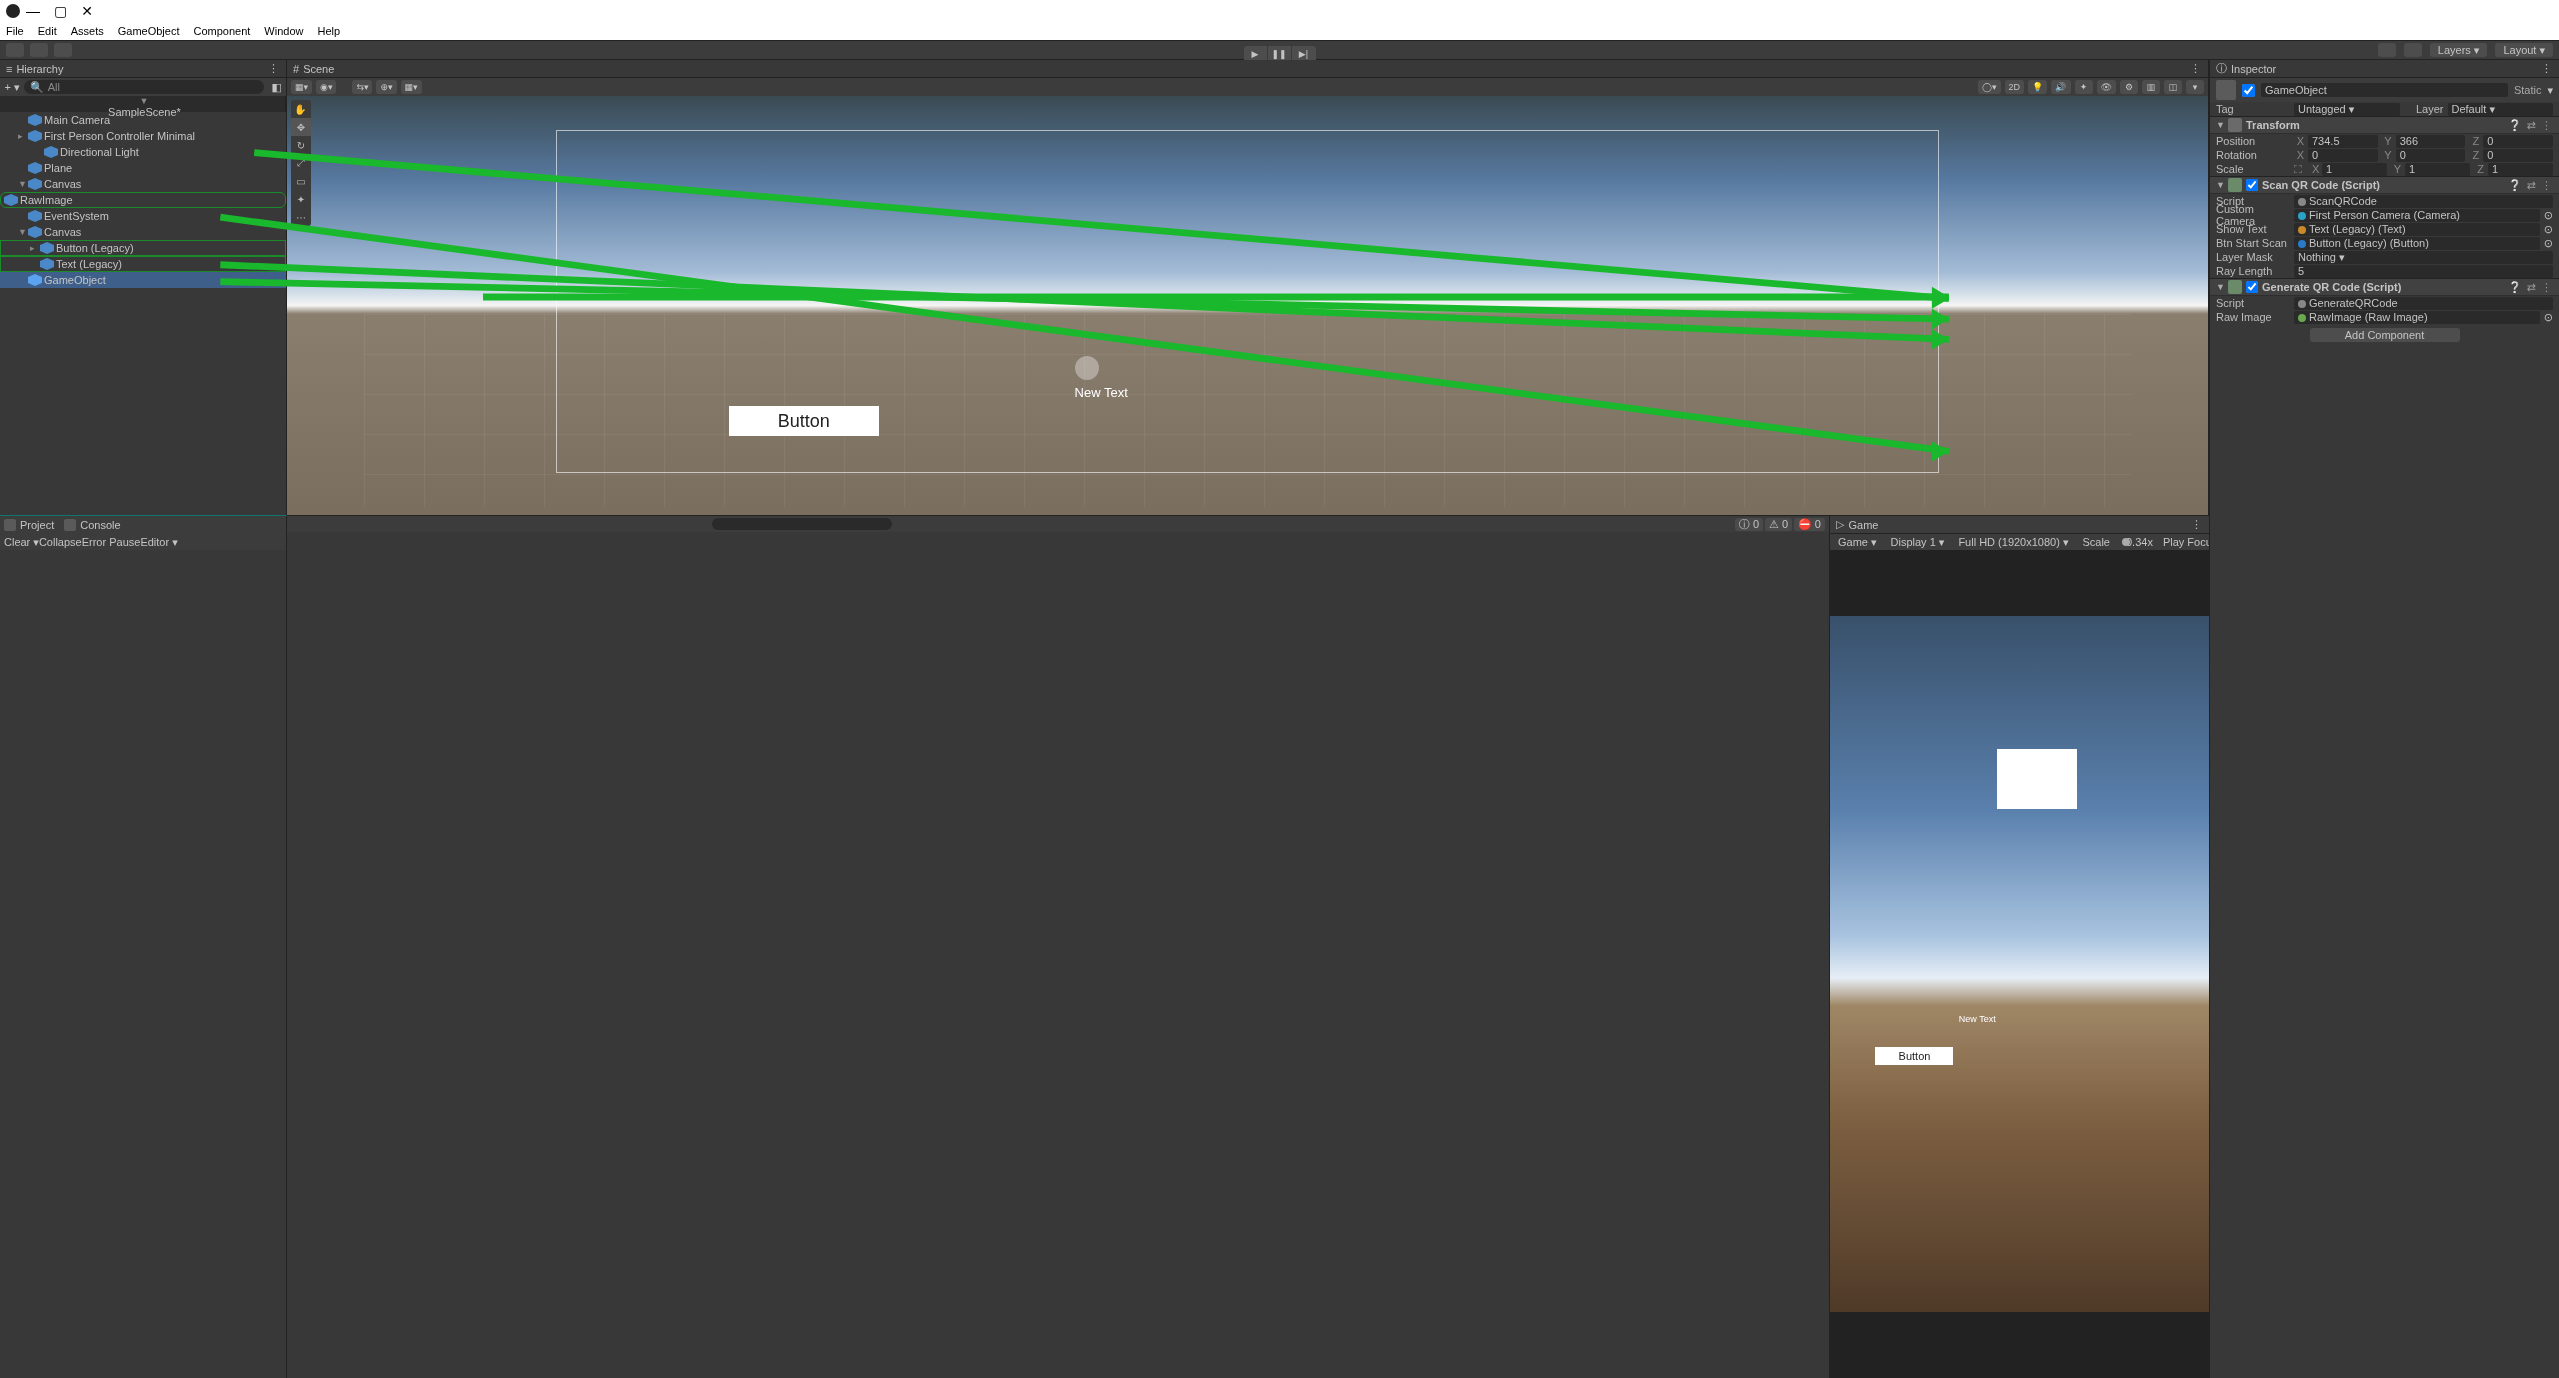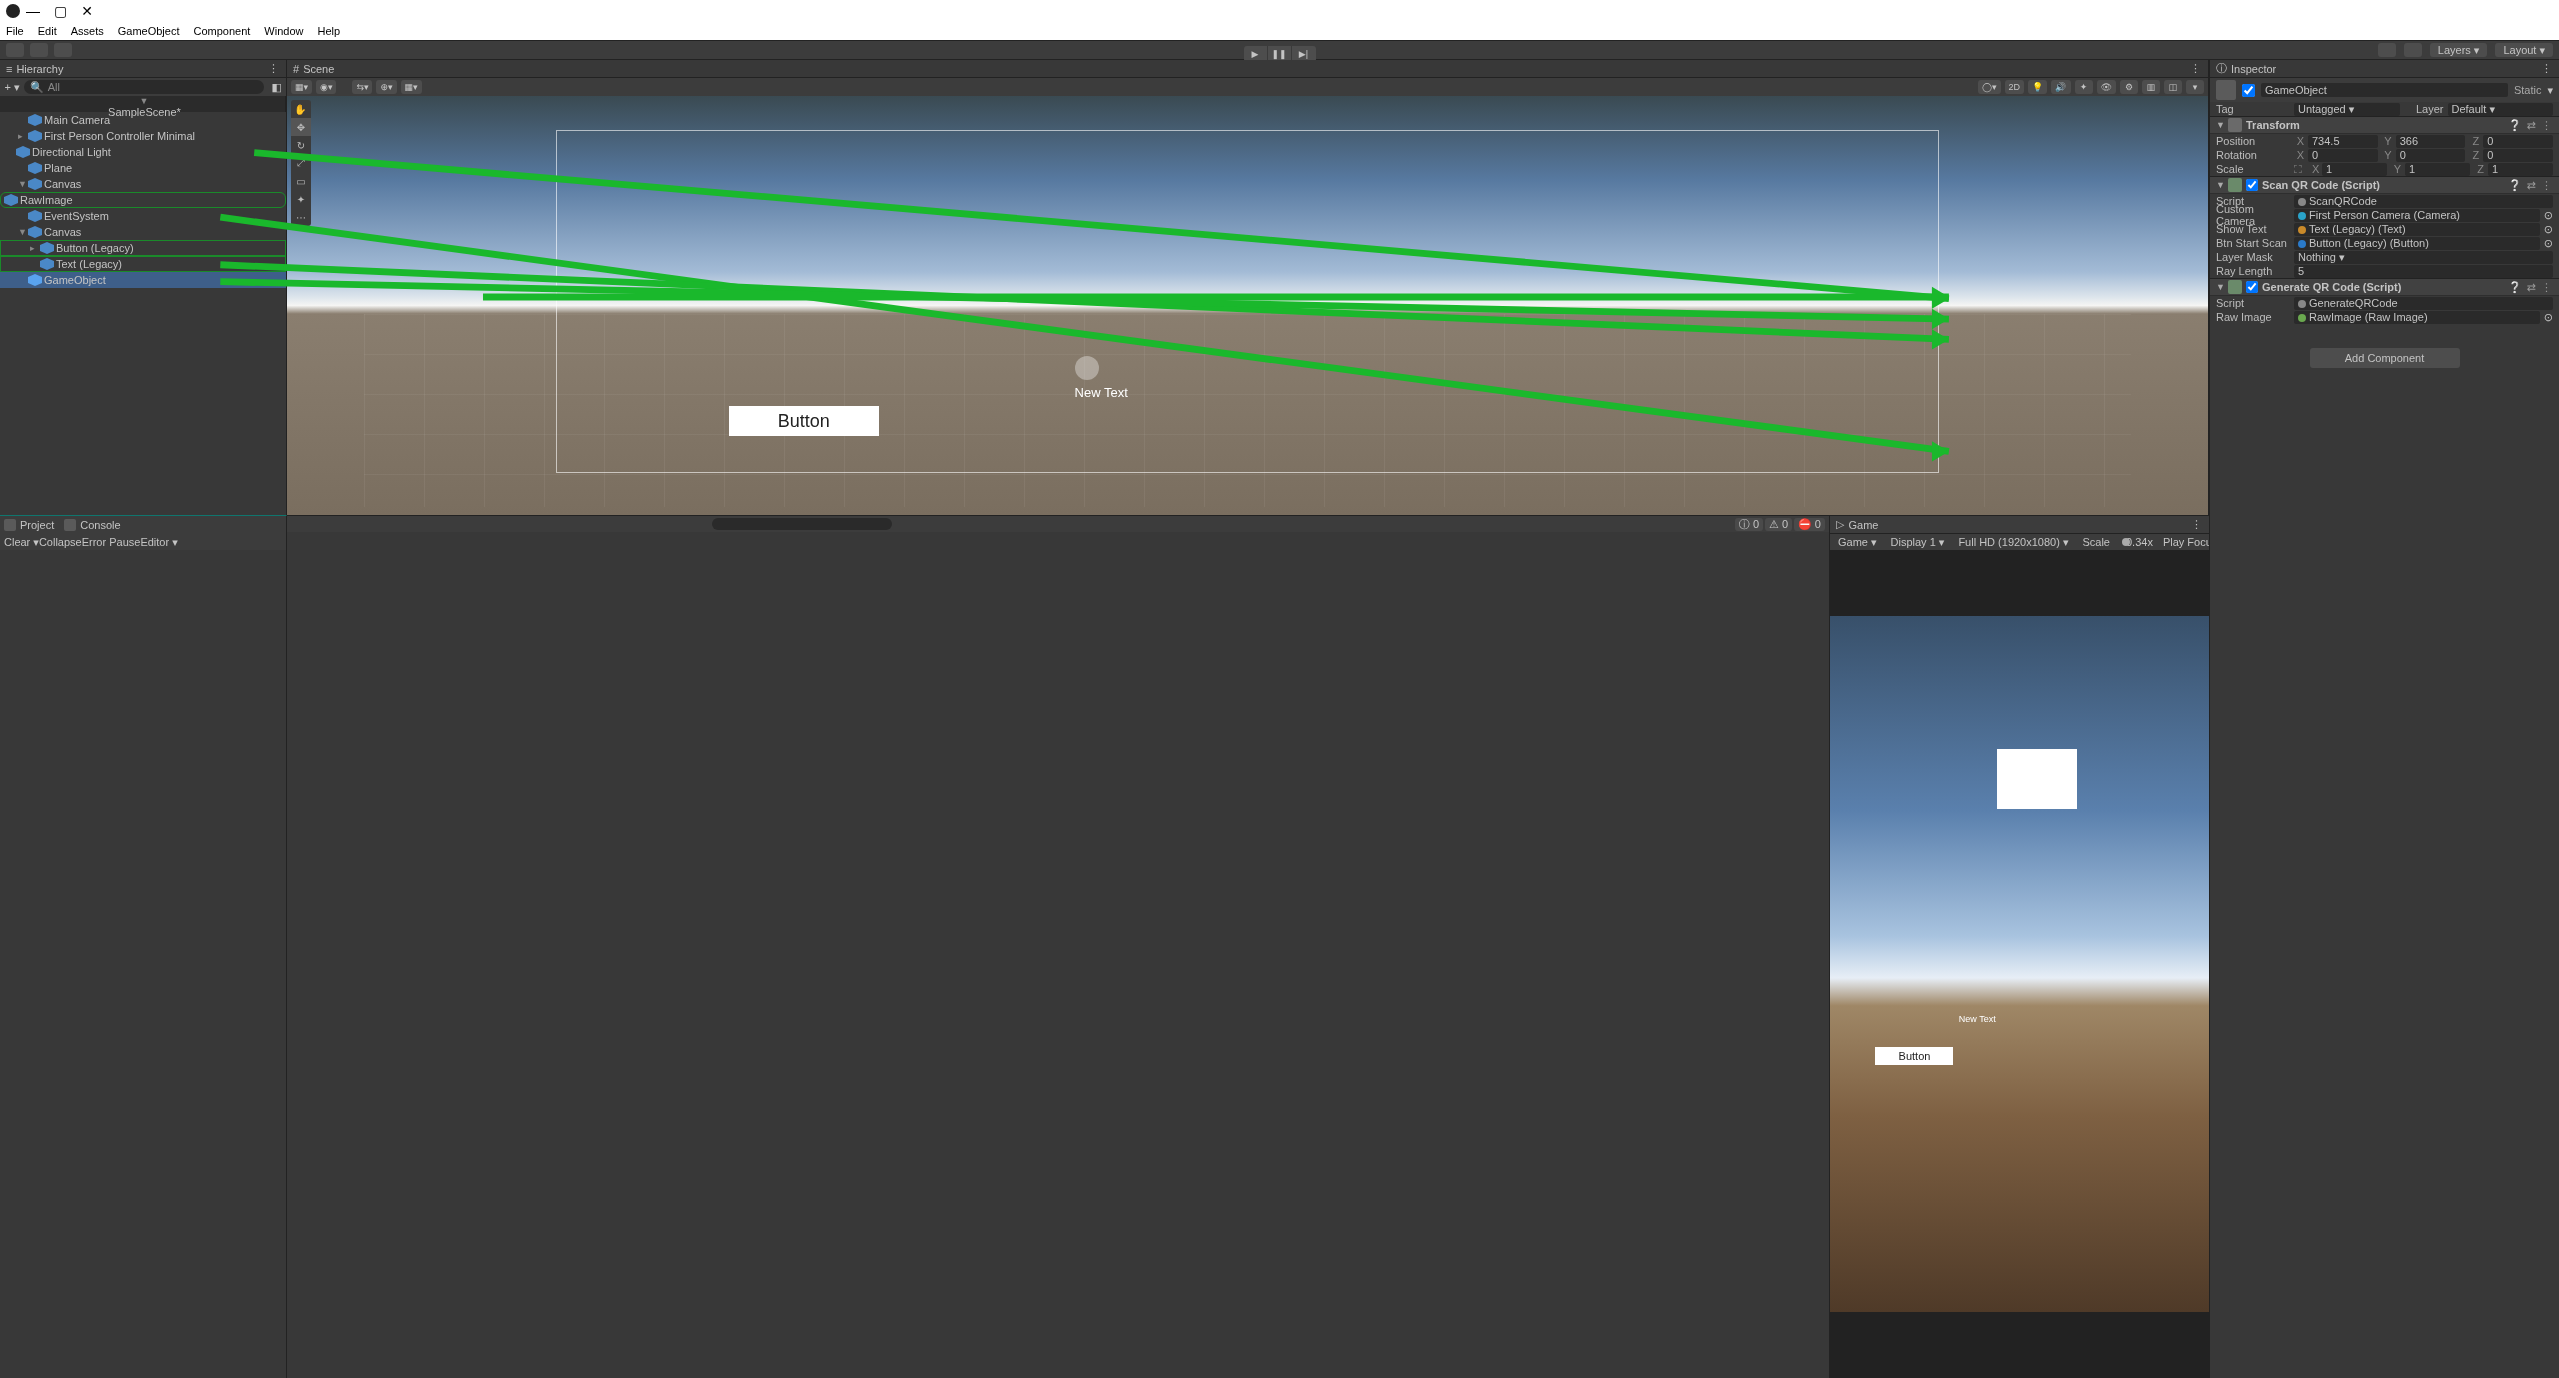--- a/index.html
+++ b/index.html
@@ -70,21 +70,21 @@
 .comp-header .arrow { width: 8px; color: #aaa; font-size: 9px; }
 .comp-header .cicon { width: 14px; height: 14px; background: #6a6a6a; border-radius: 2px; }
 .comp-header .title { flex: 1; font-weight: 600; }
 .comp-header .dots { letter-spacing: 1px; color: #999; }
 .obj-chip { display: inline-block; width: 8px; height: 8px; border-radius: 50%; margin-right: 3px; vertical-align: middle; }
 .chip-cam { background: #2aa3c9; }
 .chip-txt { background: #c98a2a; }
 .chip-btn { background: #2a7ac9; }
 .chip-raw { background: #6aa84f; }
 .chip-sc  { background: #888; }
-.add-comp { margin: 24px auto; width: 150px; height: 20px; background: #4d4d4d; border-radius: 3px; display:flex; align-items:center; justify-content:center; }
+.add-comp { margin: 4px auto; width: 150px; height: 14px; background: #4d4d4d; border-radius: 3px; display:flex; align-items:center; justify-content:center; }
 
 
 .bottomleft { grid-column: 1; grid-row: 2; background: #383838; border-top: 1px solid #0f766e; border-right: 1px solid #222; display: flex; flex-direction: column; }
 .console-tabs { height: 18px; background: #3c3c3c; display: flex; align-items: center; padding: 0 4px; gap: 10px; }
 .console-tabs .tab { display:flex; align-items:center; gap:4px; }
 .console-tabs .tab .ic { width:12px; height:12px; background:#5a5a5a; border-radius:2px; }
 .console-toolbar { height: 16px; background: #3c3c3c; display: flex; align-items: center; padding: 0 4px; color:#bbb; }
 .console-body { flex:1; background:#383838; }
 
 .bottomright { grid-column: 2; grid-row: 2; background: #2b2b2b; border-top: 1px solid #222; display: flex; }
@@ -178,21 +178,21 @@
       </div>
       <div class="tree-row go go-dim" style="padding-left:28px;">
           <span class="ico"></span>
           <span>Main Camera</span>
         </div>
       <div class="tree-row go" style="padding-left:18px; color:#6fb2ff;">
           <span class="arrow">▸</span>
           <span class="ico" style="background:#4a88c7;"></span>
           <span>First Person Controller Minimal</span>
         </div>
-      <div class="tree-row go go-dim" style="padding-left:16px;">
+      <div class="tree-row go go-dim" style="padding-left:44px;">
           <span class="ico"></span>
           <span>Directional Light</span>
         </div>
       <div class="tree-row go" style="padding-left:28px;">
           <span class="ico"></span>
           <span>Plane</span>
         </div>
       <div class="tree-row go" style="padding-left:18px;">
           <span class="arrow">▼</span>
           <span class="ico"></span>

